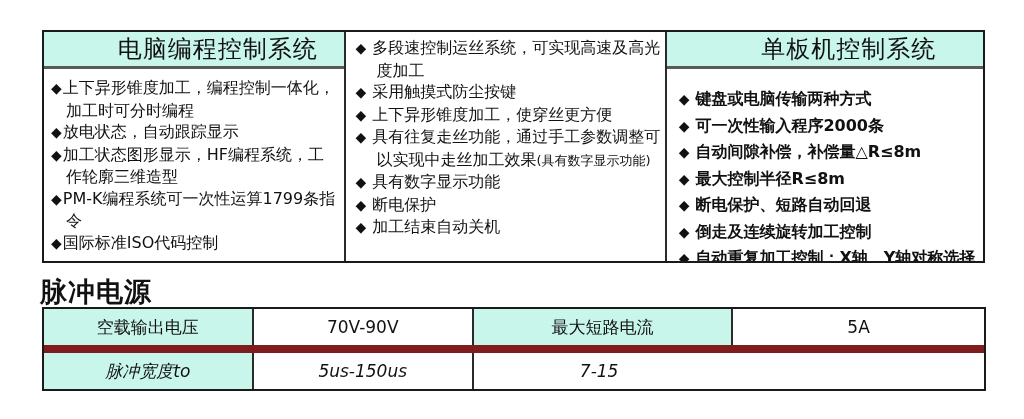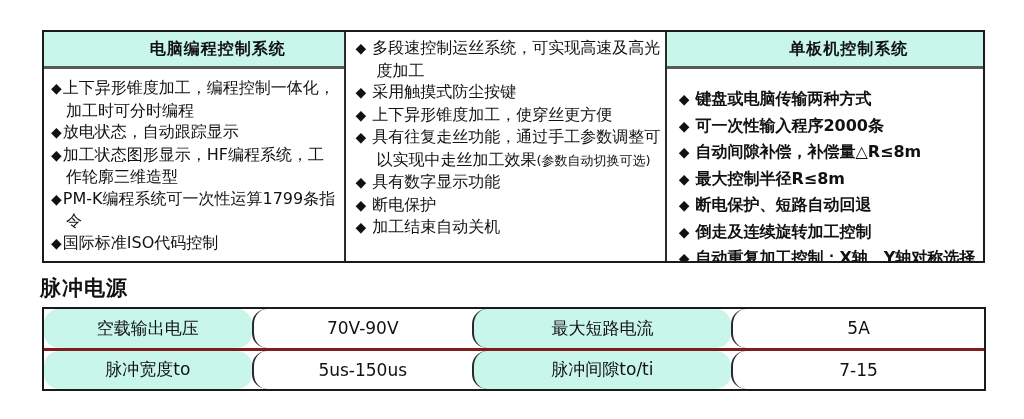--- a/index.html
+++ b/index.html
@@ -26,21 +26,21 @@
   .sys-col.c1 { width: 31.9%; }
   .sys-col.c2 { width: 34.2%; }
   .sys-col.c3 { width: 33.9%; }
   .sys-col + .sys-col { border-left: 2px solid #2a2a2a; }
 
   .sys-head {
     height: 37px;
     background: #c8f6ea;
     border-bottom: 3px solid #5a5a5a;
     display: flex; align-items: center; justify-content: center;
-    font-size: 16px; font-weight: bold; letter-spacing: 1px; padding-left: 48px;
+    font-size: 24px; font-weight: normal; letter-spacing: 1px; padding-left: 48px;
   }
   .sys-body {
     flex: 1;
     list-style: none;
     font-size: 16px;
     line-height: 21.5px;
     overflow: hidden;
   }
   .sys-body li { position: relative; }
   .blt { font-size: 14px; }
@@ -52,38 +52,37 @@
   .c2 .blt { margin-right: 6px; }
   .c3 .sys-body { padding: 19px 4px 0 12px; font-weight: bold; }
   .c3 .sys-body li { padding-left: 21px; text-indent: -21px; margin-bottom: 4px; }
   .c3 .blt { margin-right: 6px; }
   .note { font-size: 13px; }
 
   
   .pulse-title {
     position: absolute;
     left: 40px; top: 274px;
-    font-size: 21px; font-weight: bold;
+    font-size: 27px; font-weight: bold;
     letter-spacing: 1px;
   }
   .pulse-table {
     position: absolute;
     left: 42px; top: 307px;
     width: 944px; height: 84px;
     border: 2px solid #1a1a1a;
     display: flex; flex-direction: column;
     background: #ffffff;
   }
   .p-row { flex: 1; display: flex; }
-  .p-row + .p-row { border-top: 3px solid #7f1d1d; }
+  .p-row + .p-row { border-top: 8px solid #7f1d1d; font-style: italic; }
   .p-cell {
     display: flex; align-items: center; justify-content: center;
     font-size: 17px;
     background: #ffffff;
-    border-radius: 15px;
   }
   .p-cell + .p-cell { border-left: 2px solid #2a2a2a; text-align: center; }
   .p-cell.label { background: #c8f6ea; }
   .w1 { width: 22.1%; }
   .w2 { width: 23.4%; }
   .w3 { width: 27.6%; }
   .w4 { width: 26.9%; }
 </style>
 </head>
 <body>
@@ -101,21 +100,21 @@
         <li><span class="blt">◆</span><span>PM-K编程系统可一次性运算1799条指令</span></li>
         <li><span class="blt">◆</span><span>国际标准ISO代码控制</span></li>
       </ul>
     </section>
 
     <section class="sys-col c2">
       <ul class="sys-body">
         <li><span class="blt">◆</span><span>多段速控制运丝系统，可实现高速及高光度加工</span></li>
         <li><span class="blt">◆</span><span>采用触摸式防尘按键</span></li>
         <li><span class="blt">◆</span><span>上下异形锥度加工，使穿丝更方便</span></li>
-        <li><span class="blt">◆</span><span>具有往复走丝功能，通过手工参数调整可以实现中走丝加工效果</span><span class="note">(参数自动切换可选)</span></li>
+        <li><span class="blt">◆</span><span>具有往复走丝功能，通过手工参数调整可以实现中走丝加工效果</span><span class="note">(具有数字显示功能)</span></li>
         <li><span class="blt">◆</span><span>具有数字显示功能</span></li>
         <li><span class="blt">◆</span><span>断电保护</span></li>
         <li><span class="blt">◆</span><span>加工结束自动关机</span></li>
       </ul>
     </section>
 
     <section class="sys-col c3">
       <header class="sys-head">单板机控制系统</header>
       <ul class="sys-body">
         <li><span class="blt">◆</span><span>键盘或电脑传输两种方式</span></li>
@@ -135,18 +134,17 @@
   <div class="pulse-table">
     <div class="p-row">
       <div class="p-cell label w1">空载输出电压</div>
       <div class="p-cell value w2">70V-90V</div>
       <div class="p-cell label w3">最大短路电流</div>
       <div class="p-cell value w4">5A</div>
     </div>
     <div class="p-row">
       <div class="p-cell label w1">脉冲宽度to</div>
       <div class="p-cell value w2">5us-150us</div>
-      <div class="p-cell label w3">脉冲间隙to/ti</div>
       <div class="p-cell value w4">7-15</div>
     </div>
   </div>
 
 </div>
 
 </body></html>

